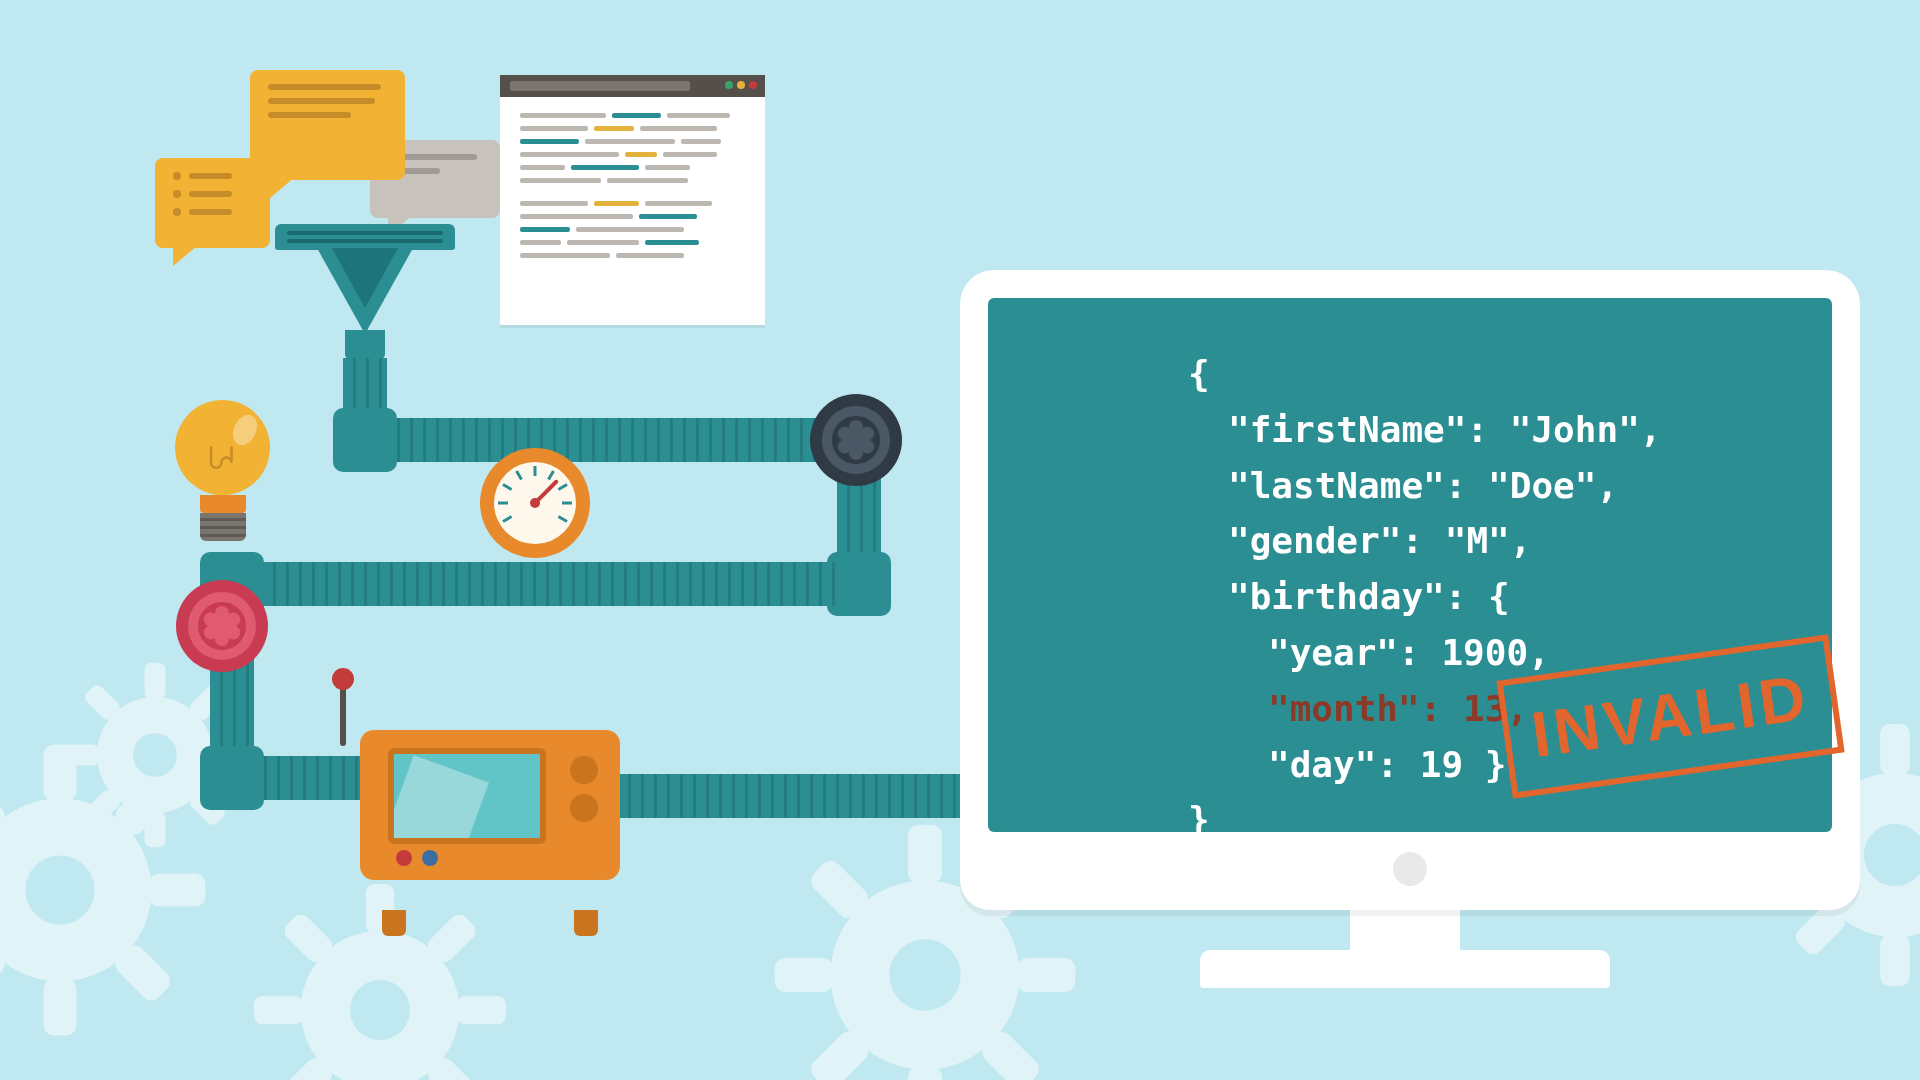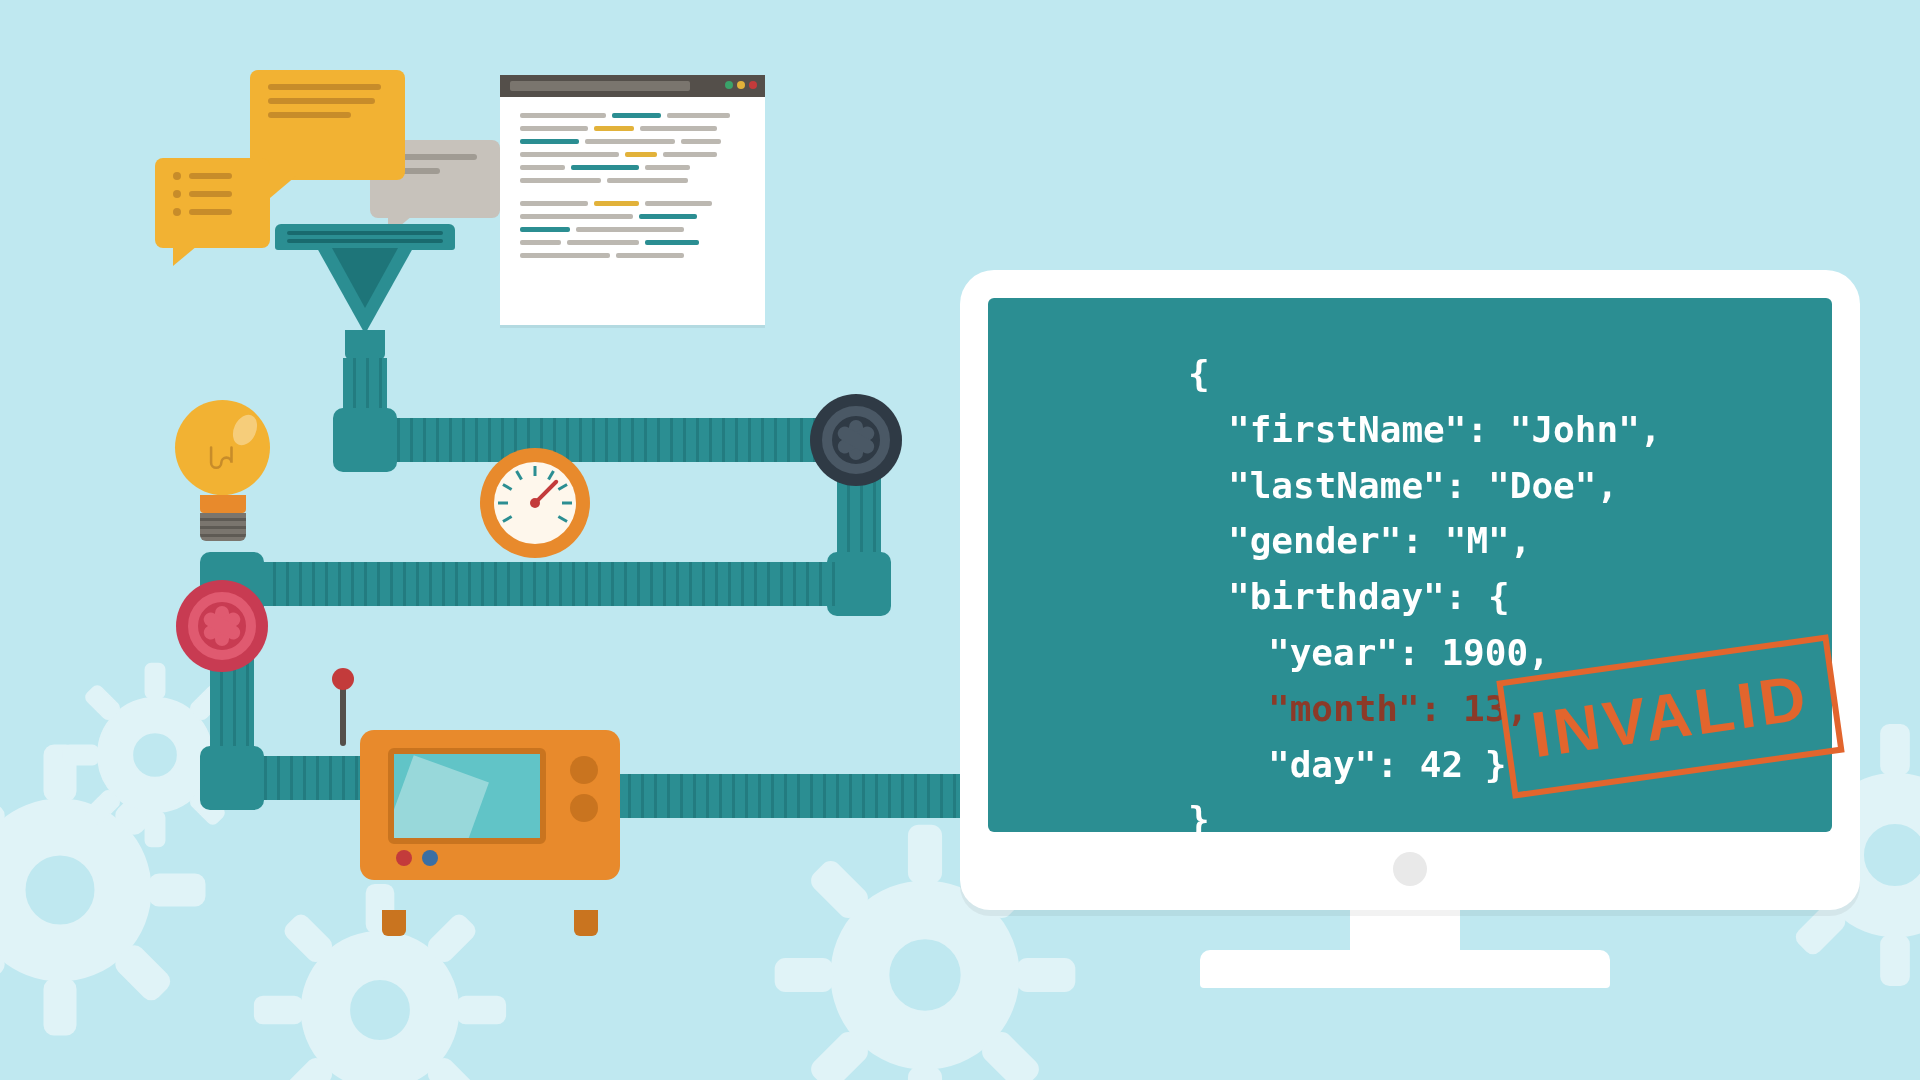--- a/index.html
+++ b/index.html
@@ -441,20 +441,20 @@
     <div style="padding-left:40px">
       <span>"birthday"</span><span>: {</span>
     </div>
     <div style="padding-left:80px">
       <span>"year"</span><span>: 1900,</span>
     </div>
     <div style="padding-left:80px">
       <span class="bad">"month"</span><span class="bad">: 13,</span>
     </div>
     <div style="padding-left:80px">
-      <span>"day"</span><span>: 42 }</span>
+      <span>"day"</span><span>: 19 }</span>
     </div>
     <div><span>}</span></div>
 
     <div class="stamp">INVALID</div>
   </div>
   <div class="homebtn"></div>
 </div>
 
 </body></html>

